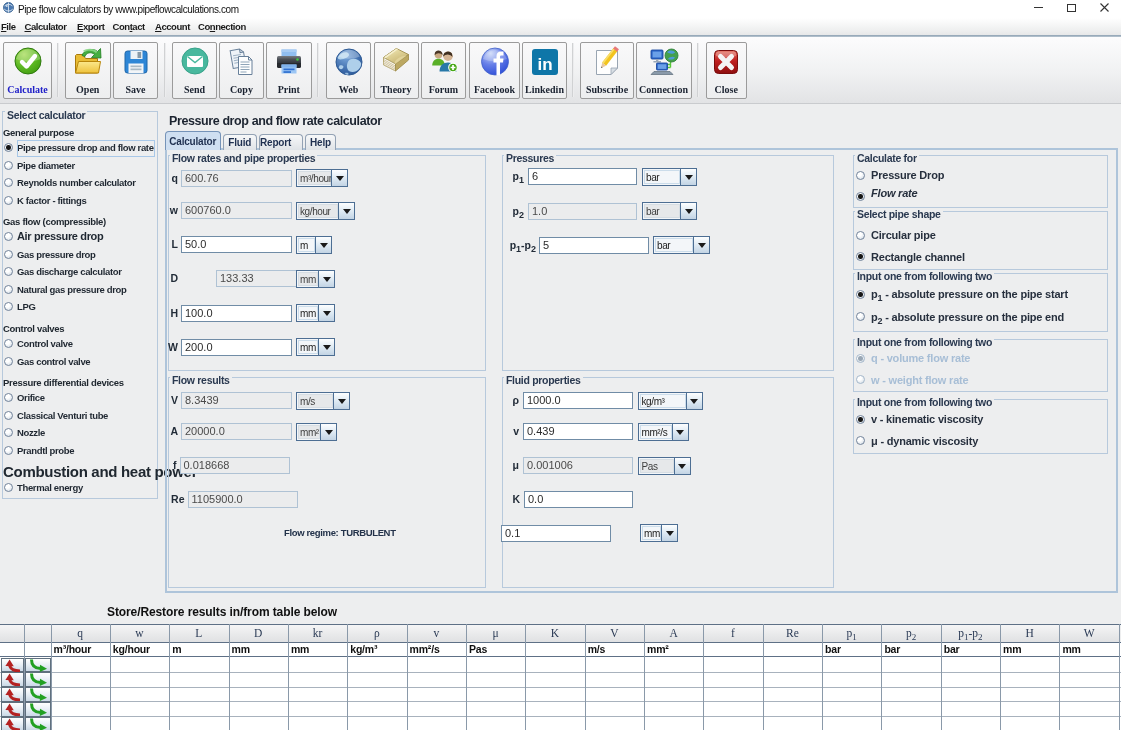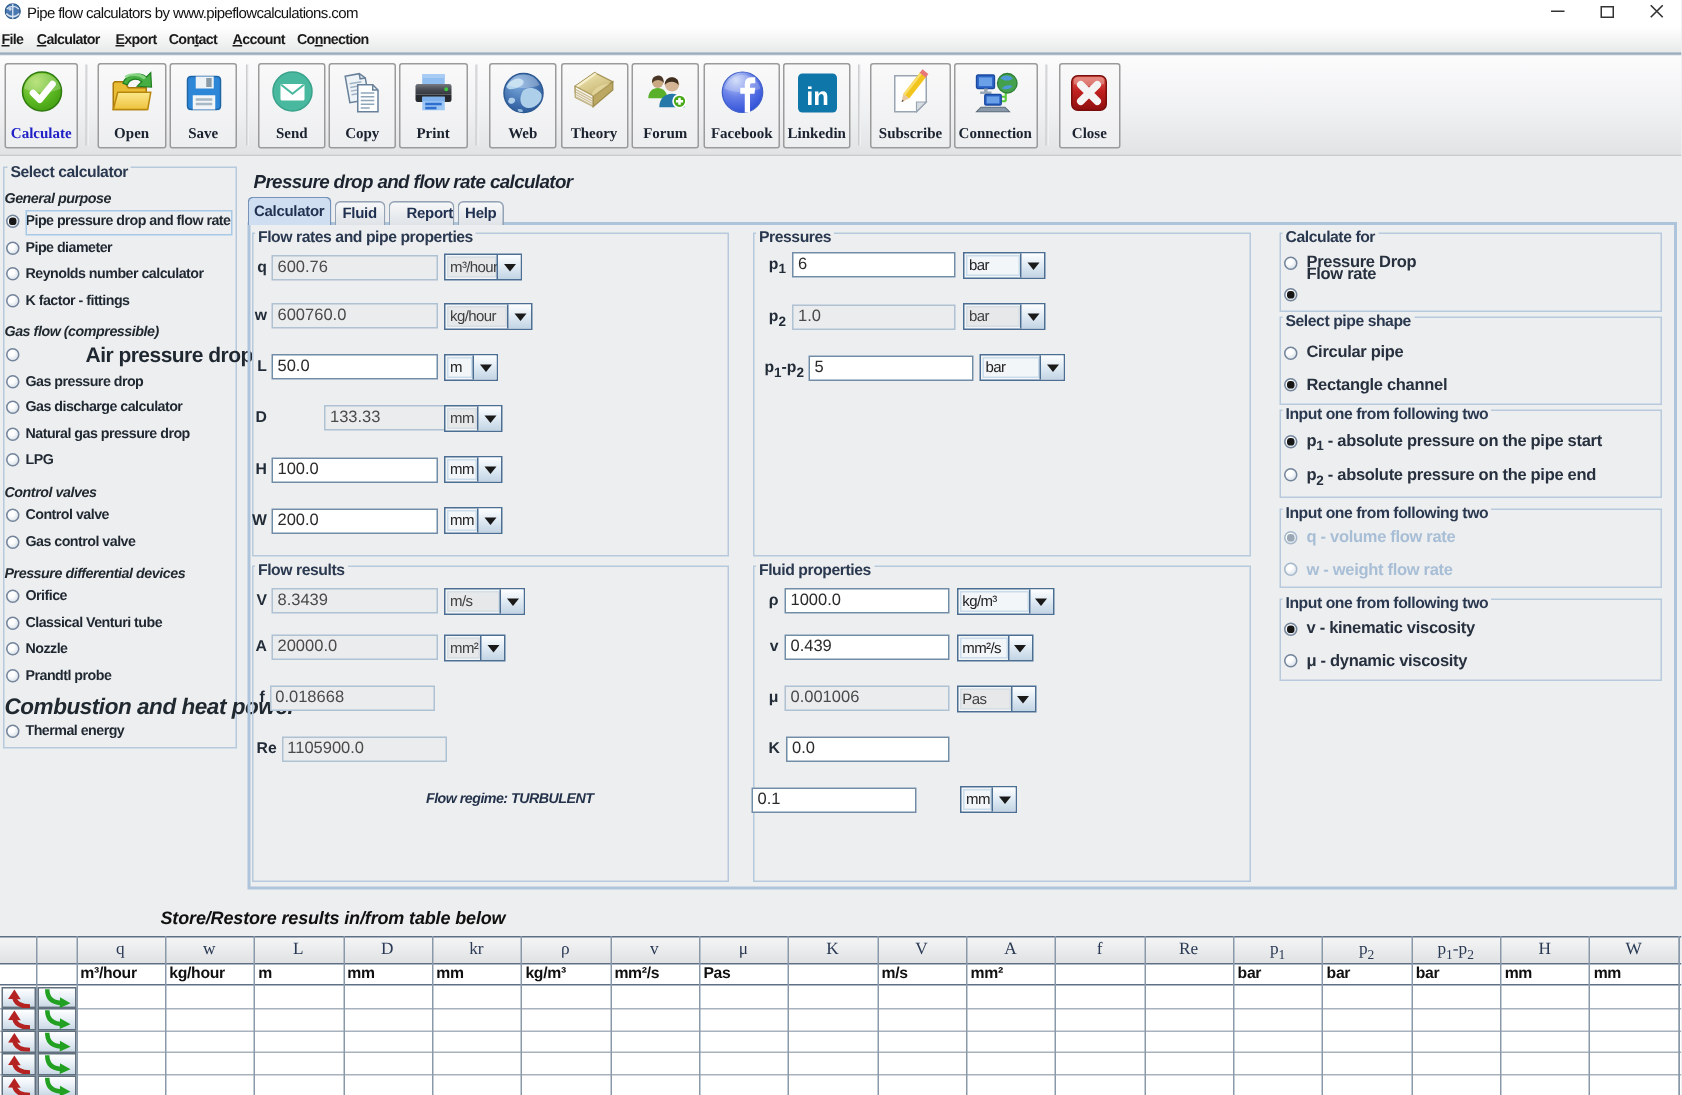--- a/index.html
+++ b/index.html
@@ -1,18 +1,18 @@
 <!DOCTYPE html>
 <html><head><meta charset="utf-8">
 <style>
 html,body{margin:0;padding:0;}
 body{width:1121px;height:730px;position:relative;overflow:hidden;
  font-family:"Liberation Sans",sans-serif;background:#EDEEEF;}
 .ab{position:absolute;}
-.b{font-weight:bold;font-style:italic;}
+.b{font-weight:bold;}
 .titlebar{left:0;top:0;width:1121px;height:18px;background:#FFFFFF;}
 .menubar{left:0;top:18px;width:1121px;height:17px;background:linear-gradient(#FFFFFF,#EFF0F0 70%,#E7E8E9);}
 .menusep{left:0;top:35px;width:1121px;height:2px;background:linear-gradient(#8CA0B2,#BAC7D2);}
 .toolbar{left:0;top:37px;width:1121px;height:66px;background:linear-gradient(#FCFCFD,#F0F1F2 55%,#E2E3E5);border-bottom:1px solid #C9CBCE;}
 .tbtn{position:absolute;top:42px;height:55px;border:1px solid #9B9B9B;border-radius:2px;
  background:linear-gradient(#F9F9FA,#EDEEEF);text-align:center;}
 .tbtn svg{position:absolute;left:50%;margin-left:-16px;top:3px;}
 .tlab{position:absolute;left:0;right:0;bottom:3px;font-family:"Liberation Serif",serif;font-weight:bold;font-size:10px;color:#1A2230;white-space:nowrap;line-height:11px;}
 .tsep{position:absolute;top:43px;height:54px;width:2px;background:linear-gradient(90deg,#C2C4C6,#FAFAFB);}
 .mni{position:absolute;top:21px;font-weight:bold;font-size:9.5px;letter-spacing:-0.45px;color:#1A1A1A;white-space:nowrap;line-height:11px;}
@@ -272,21 +272,21 @@
 <div class="rad sel" style="left:4px;top:143.0px;"></div>
 <div class="rlab" style="left:17px;top:142.0px;color:#1F2731;font-size:9.5px;letter-spacing:-0.35px;line-height:11px;">Pipe pressure drop and flow rate</div>
 <div class="rad" style="left:4px;top:160.5px;"></div>
 <div class="rlab" style="left:17px;top:159.5px;color:#1F2731;font-size:9.5px;letter-spacing:-0.35px;line-height:11px;">Pipe diameter</div>
 <div class="rad" style="left:4px;top:178.0px;"></div>
 <div class="rlab" style="left:17px;top:177.0px;color:#1F2731;font-size:9.5px;letter-spacing:-0.35px;line-height:11px;">Reynolds number calculator</div>
 <div class="rad" style="left:4px;top:195.5px;"></div>
 <div class="rlab" style="left:17px;top:194.5px;color:#1F2731;font-size:9.5px;letter-spacing:-0.35px;line-height:11px;">K factor - fittings</div>
 <div class="ab b" style="left:3px;top:216.0px;font-size:9.5px;letter-spacing:-0.3px;color:#202830;white-space:nowrap;line-height:11px;">Gas flow (compressible)</div>
 <div class="rad" style="left:4px;top:232.0px;"></div>
-<div class="rlab" style="left:17px;top:231.0px;color:#1F2731;font-size:14px;letter-spacing:-0.35px;line-height:11px;margin-left:40px;">Air pressure drop</div>
+<div class="rlab" style="left:17px;top:231.0px;color:#1F2731;font-size:11px;letter-spacing:-0.35px;line-height:11px;">Air pressure drop</div>
 <div class="rad" style="left:4px;top:249.5px;"></div>
 <div class="rlab" style="left:17px;top:248.5px;color:#1F2731;font-size:9.5px;letter-spacing:-0.35px;line-height:11px;">Gas pressure drop</div>
 <div class="rad" style="left:4px;top:267.0px;"></div>
 <div class="rlab" style="left:17px;top:266.0px;color:#1F2731;font-size:9.5px;letter-spacing:-0.35px;line-height:11px;">Gas discharge calculator</div>
 <div class="rad" style="left:4px;top:284.5px;"></div>
 <div class="rlab" style="left:17px;top:283.5px;color:#1F2731;font-size:9.5px;letter-spacing:-0.35px;line-height:11px;">Natural gas pressure drop</div>
 <div class="rad" style="left:4px;top:302.0px;"></div>
 <div class="rlab" style="left:17px;top:301.0px;color:#1F2731;font-size:9.5px;letter-spacing:-0.35px;line-height:11px;">LPG</div>
 <div class="ab b" style="left:3px;top:322.5px;font-size:9.5px;letter-spacing:-0.3px;color:#202830;white-space:nowrap;line-height:11px;">Control valves</div>
 <div class="rad" style="left:4px;top:339.0px;"></div>
@@ -309,21 +309,21 @@
 <div class="ab b" style="left:169px;top:114px;font-size:12.5px;letter-spacing:-0.4px;color:#1C2430;">Pressure drop and flow rate calculator</div>
 <div class="ab" style="left:164.5px;top:148px;width:949px;height:441px;border:2px solid #AEC4DA;"></div>
 <div class="ab" style="left:164.5px;top:131px;width:56.5px;height:19px;background:#CFDFF1;
  border:1px solid #7593B8;border-bottom:none;border-radius:4px 4px 0 0;
  font-weight:bold;font-size:10px;letter-spacing:-0.2px;color:#1F3050;text-align:center;line-height:19px;box-sizing:border-box;">Calculator</div>
 <div class="ab" style="left:223px;top:133.5px;width:33.5px;height:16.5px;background:linear-gradient(#F7F8F9,#DFE3E7);
  border:1px solid #93A2B4;border-bottom:none;border-radius:4px 4px 0 0;
  font-weight:bold;font-size:10px;letter-spacing:-0.2px;color:#1F3050;text-align:center;line-height:16px;box-sizing:border-box;">Fluid</div>
 <div class="ab" style="left:259px;top:133.5px;width:44px;height:16.5px;background:linear-gradient(#F7F8F9,#DFE3E7);
  border:1px solid #93A2B4;border-bottom:none;border-radius:4px 4px 0 0;
- font-weight:bold;font-size:10px;letter-spacing:-0.2px;color:#1F3050;text-align:right;line-height:16px;box-sizing:border-box;">Report</div>
+ font-weight:bold;font-size:10px;letter-spacing:-0.2px;color:#1F3050;text-align:left;line-height:16px;box-sizing:border-box;">Report</div>
 <div class="ab" style="left:305px;top:133.5px;width:31px;height:16.5px;background:linear-gradient(#F7F8F9,#DFE3E7);
  border:1px solid #93A2B4;border-bottom:none;border-radius:4px 4px 0 0;
  font-weight:bold;font-size:10px;letter-spacing:-0.2px;color:#1F3050;text-align:center;line-height:16px;box-sizing:border-box;">Help</div>
 <div class="grp" style="left:168px;top:155px;width:316px;height:214px;"></div>
 <div class="glab" style="left:170px;top:152px;">Flow rates and pipe properties</div>
 <div class="flab" style="left:148px;top:171.5px;width:30px;">q</div>
 <div class="fld dis" style="left:181px;top:169.5px;width:106px;">600.76</div>
 <div class="cmb dis" style="left:296px;top:169.0px;width:50px;">
     <div class="ct" style="right:16px;">m³/hour</div>
     <div class="ca"></div>
@@ -423,21 +423,21 @@
 <div class="fld" style="left:501px;top:524.5px;width:105px;">0.1</div>
 <div class="cmb" style="left:640px;top:524px;width:36px;">
     <div class="ct" style="right:16px;">mm</div>
     <div class="ca"></div>
   </div>
 <div class="grp" style="left:853px;top:155px;width:253px;height:51px;"></div>
 <div class="glab" style="left:855px;top:152px;">Calculate for</div>
 <div class="rad" style="left:856px;top:170.5px;"></div>
 <div class="rlab" style="left:871px;top:169px;color:#27303E;">Pressure Drop</div>
 <div class="rad sel" style="left:856px;top:192.0px;"></div>
-<div class="rlab" style="left:871px;top:177px;color:#27303E;">Flow rate</div>
+<div class="rlab" style="left:871px;top:187px;color:#27303E;font-style:italic;">Flow rate</div>
 <div class="grp" style="left:853px;top:211px;width:253px;height:57px;"></div>
 <div class="glab" style="left:855px;top:208px;">Select pipe shape</div>
 <div class="rad" style="left:856px;top:230.5px;"></div>
 <div class="rlab" style="left:871px;top:229px;color:#27303E;">Circular pipe</div>
 <div class="rad sel" style="left:856px;top:252.0px;"></div>
 <div class="rlab" style="left:871px;top:250.5px;color:#27303E;">Rectangle channel</div>
 <div class="grp" style="left:853px;top:273px;width:253px;height:57px;"></div>
 <div class="glab" style="left:855px;top:270px;">Input one from following two</div>
 <div class="rad sel" style="left:856px;top:289.5px;"></div>
 <div class="rlab" style="left:871px;top:288px;color:#27303E;">p<sub>1</sub> - absolute pressure on the pipe start</div>

